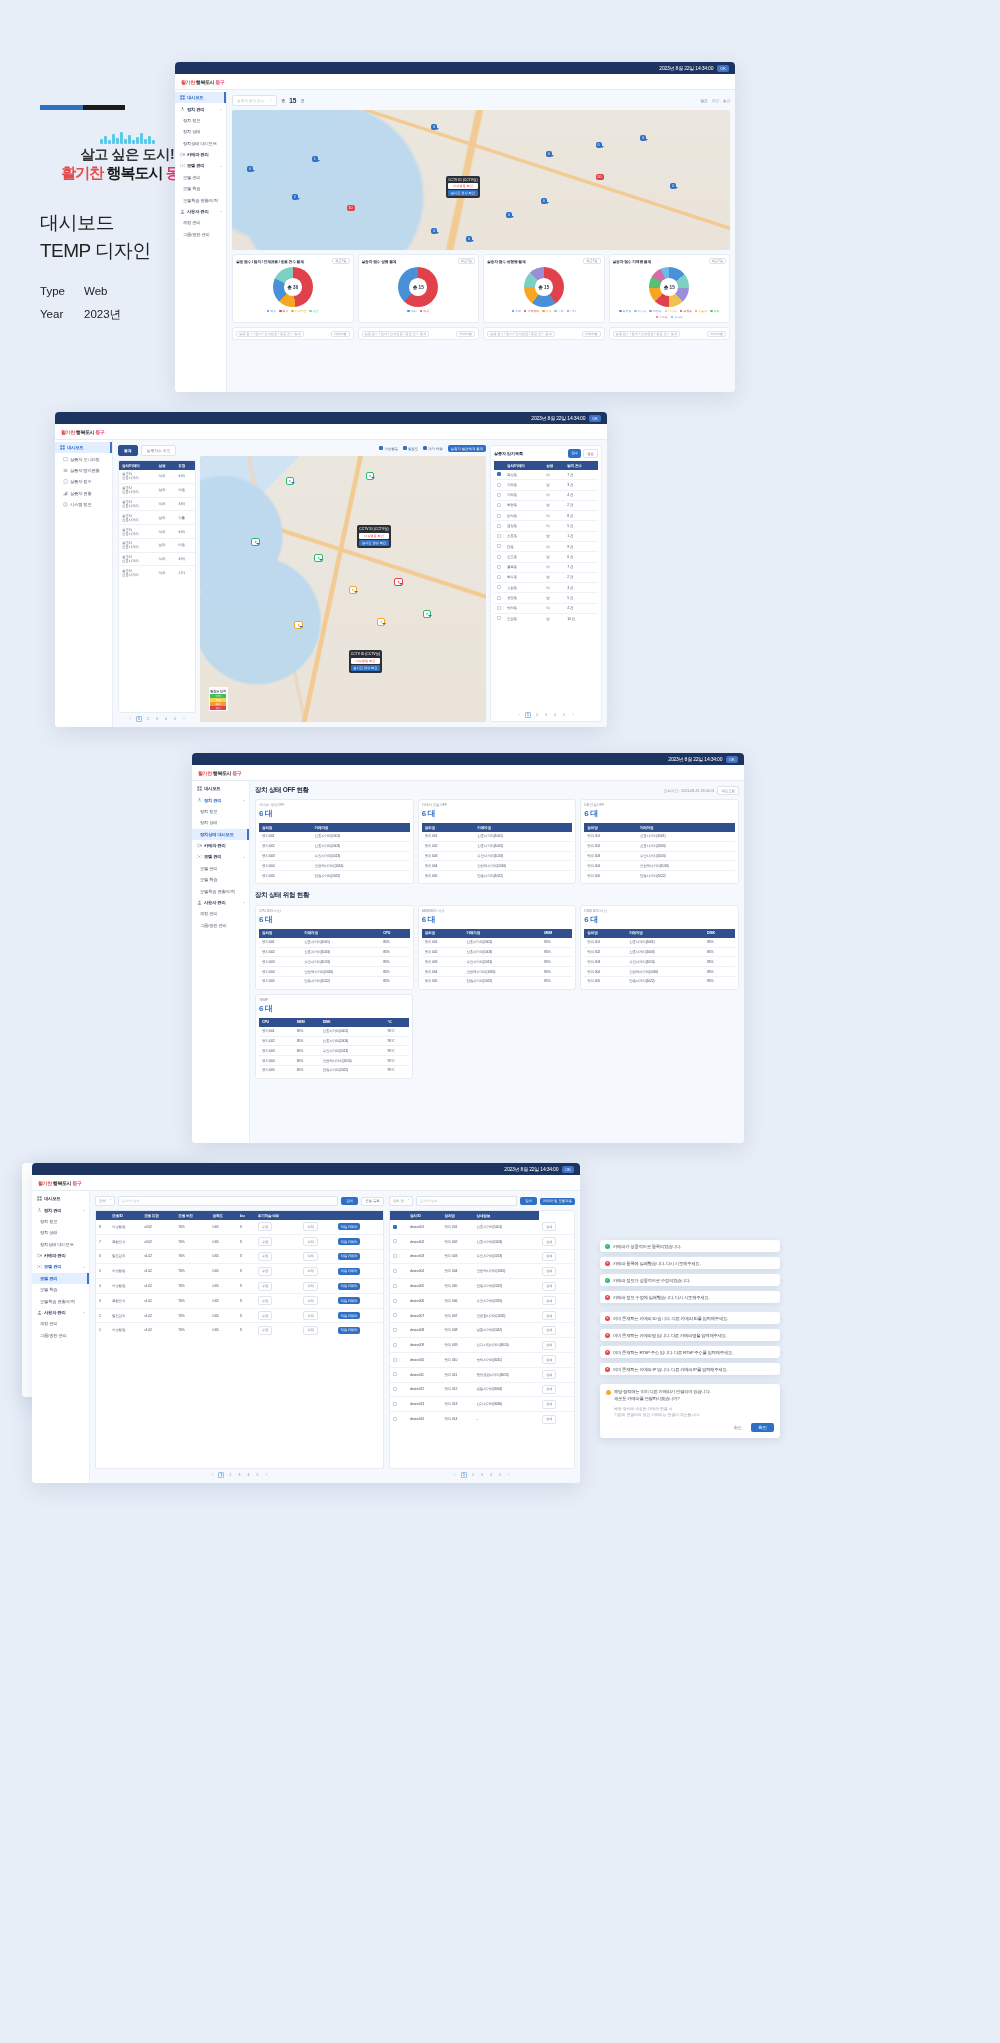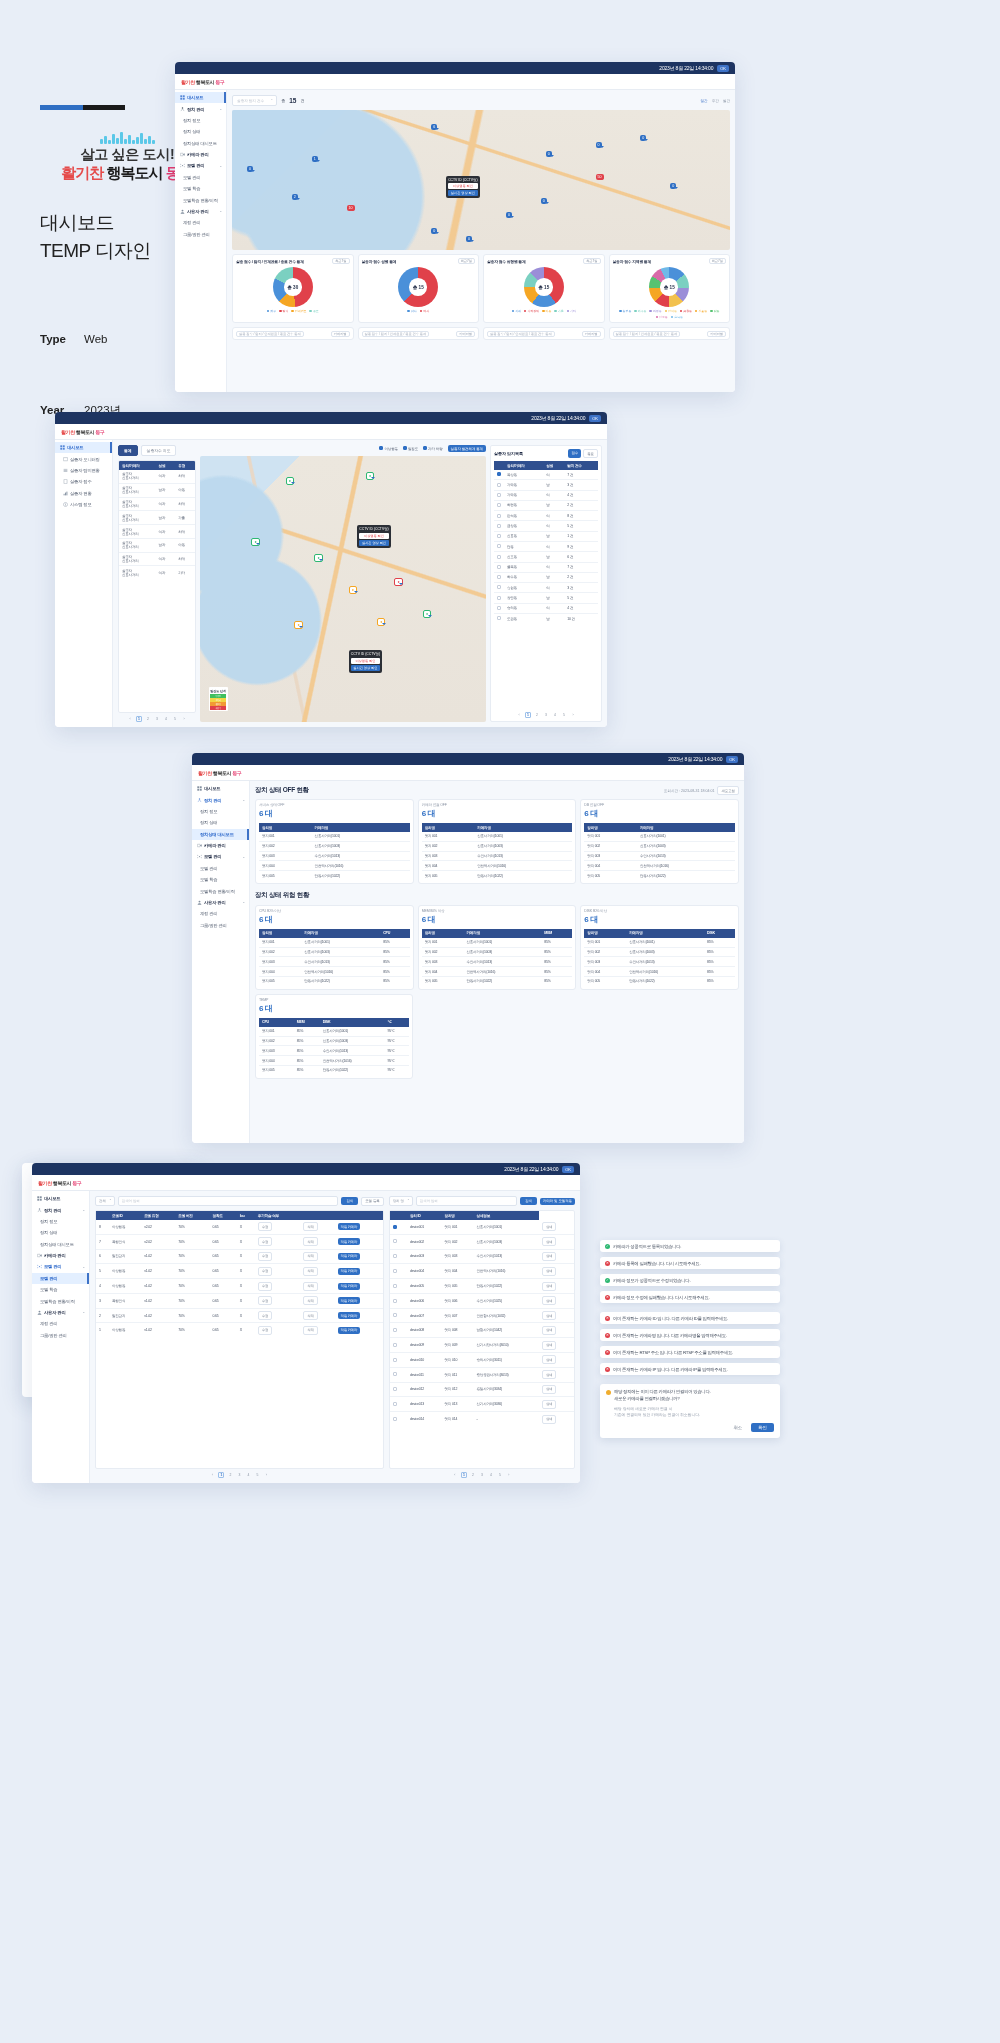--- a/index.html
+++ b/index.html
@@ -21,21 +21,21 @@
   .rule span:last-child { flex:1; background:#1b1b1b; }
   .logo-wrap { text-align:center; margin-bottom:26px; }
   .logo-spikes { height:12px; display:flex; align-items:flex-end;
     justify-content:center; gap:1px; margin-bottom:2px; }
   .logo-spikes i { width:3px; background:#5bc8e8; display:block; border-radius:1px; }
   .logo-sub { font-size:14px; color:#333; letter-spacing:-.3px; font-weight:700; }
   .logo-main { font-size:15px; font-weight:800; letter-spacing:-1px; white-space:nowrap; }
   .logo-main .a{color:#e54b4b;} .logo-main .b{color:#1b1b1b;} .logo-main .c{color:#e53a6e;}
   .intro-title { font-size:19px; color:#222; line-height:1.45; font-weight:400; letter-spacing:-.5px; }
   .meta { margin-top:16px; font-size:11.5px; color:#222; line-height:2.0; }
-  .meta b { display:inline-block; width:44px; font-weight:700;margin-top:48px; }
+  .meta b { display:inline-block; width:44px; font-weight:400; }
 
   
   .shot { background:#fff; border-radius:4px; box-shadow:0 6px 22px rgba(40,70,120,.13); overflow:hidden; }
   .topbar { height:12px; background:#1d3461; display:flex; align-items:center;
             justify-content:flex-end; padding:0 6px; gap:4px; }
   .topbar .ts { color:#fff; font-size:5px; letter-spacing:-.2px; }
   .topbar .ok { background:#3d72c7; color:#fff; font-size:4px; border-radius:2px; padding:1px 3px; }
 
   .appbar { height:16px; background:#fff; border-bottom:1px solid #e7ecf3; display:flex;
             align-items:center; padding-left:6px; }

